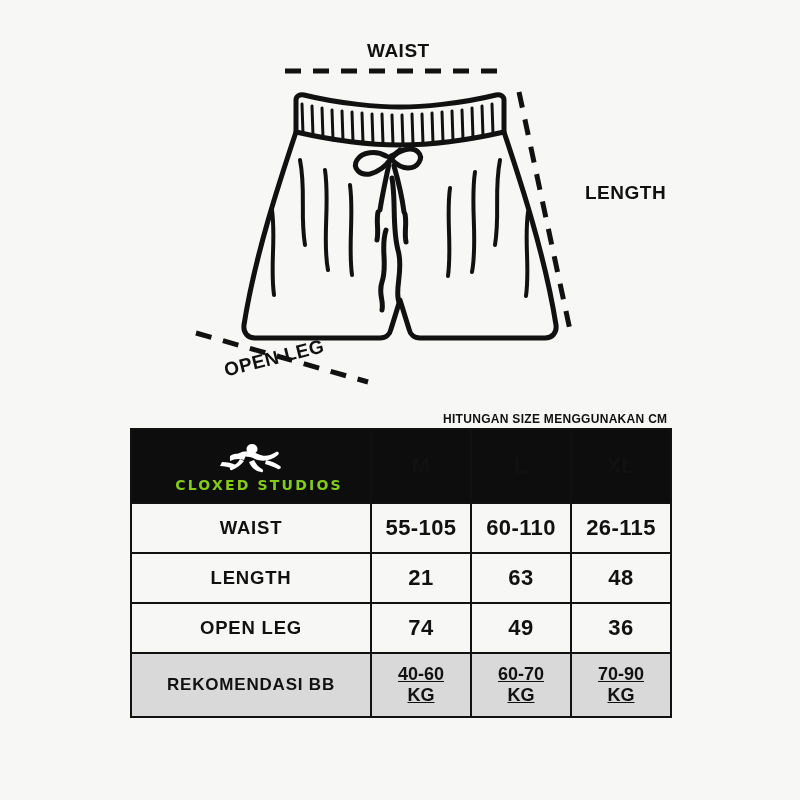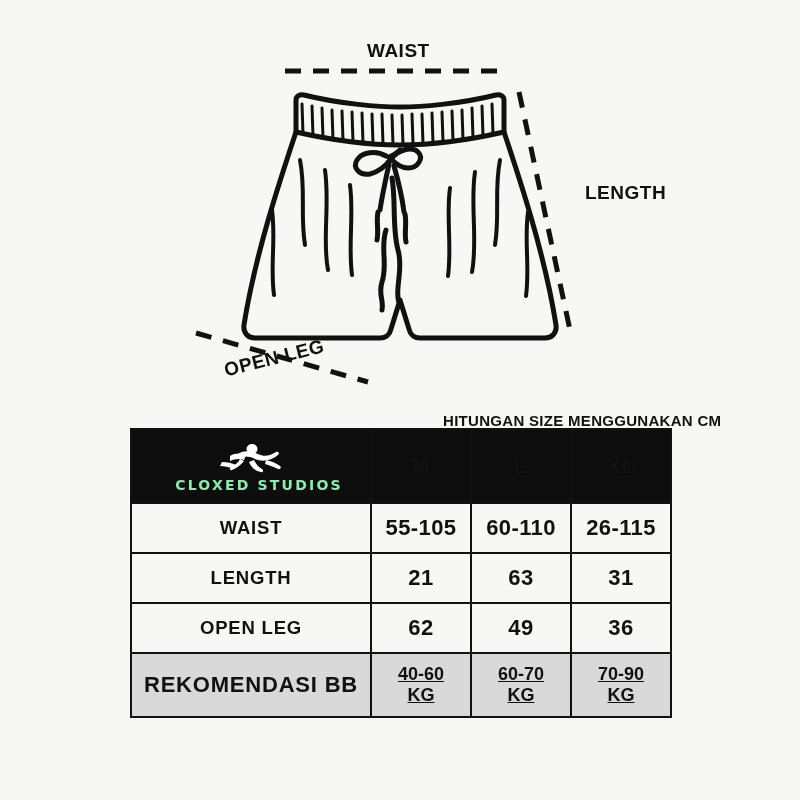--- a/index.html
+++ b/index.html
@@ -44,21 +44,21 @@
     top: 360px;
     transform: rotate(-14deg);
     transform-origin: left top;
   }
 
   
   #table-note {
     position: absolute;
     left: 443px;
     top: 412px;
-    font-size: 15px;
+    font-size: 12px;
     font-weight: bold;
     letter-spacing: 0.3px;
     color: #111111;
     text-align: right;
   }
 
   #size-table {
     position: absolute;
     left: 130px;
     top: 428px;
@@ -88,34 +88,34 @@
   }
 
   .body-row td { height: 48px; font-size: 18px; letter-spacing: 0.4px; }
   .body-row .row-label { font-size: 18.5px; letter-spacing: 0.8px; }
   .body-row .cell-value { font-size: 22px; }
 
   .bb-row td {
     background: #d9d9d9;
     height: 62px;
   }
-  .bb-row .row-label { font-size: 22px; letter-spacing: 0.8px; }
+  .bb-row .row-label { font-size: 17px; letter-spacing: 0.8px; }
   .bb-row .cell-value { font-size: 18px; line-height: 1.18; text-decoration: underline; }
 
   
   .brand-cell { position: relative; }
   .brand-wrap {
     display: flex;
     flex-direction: column;
     align-items: center;
     justify-content: center;
     gap: 3px;
   }
   .brand-name {
-    color: #86efac;
+    color: #84cc16;
     font-size: 14px;
     font-weight: bold;
     letter-spacing: 2.2px;
     font-family: "DejaVu Sans", sans-serif;
     margin-left: 16px;
   }
 </style>
 </head>
 <body>
 
@@ -250,26 +250,26 @@
       <td class="row-label">WAIST</td>
       <td class="cell-value">55-105</td>
       <td class="cell-value">60-110</td>
       <td class="cell-value">26-115</td>
     </tr>
 
     <tr class="body-row">
       <td class="row-label">LENGTH</td>
       <td class="cell-value">21</td>
       <td class="cell-value">63</td>
-      <td class="cell-value">31</td>
+      <td class="cell-value">48</td>
     </tr>
 
     <tr class="body-row">
       <td class="row-label">OPEN LEG</td>
-      <td class="cell-value">62</td>
+      <td class="cell-value">74</td>
       <td class="cell-value">49</td>
       <td class="cell-value">36</td>
     </tr>
 
     <tr class="bb-row">
       <td class="row-label">REKOMENDASI BB</td>
       <td class="cell-value">40-60<br>KG</td>
       <td class="cell-value">60-70<br>KG</td>
       <td class="cell-value">70-90<br>KG</td>
     </tr>

